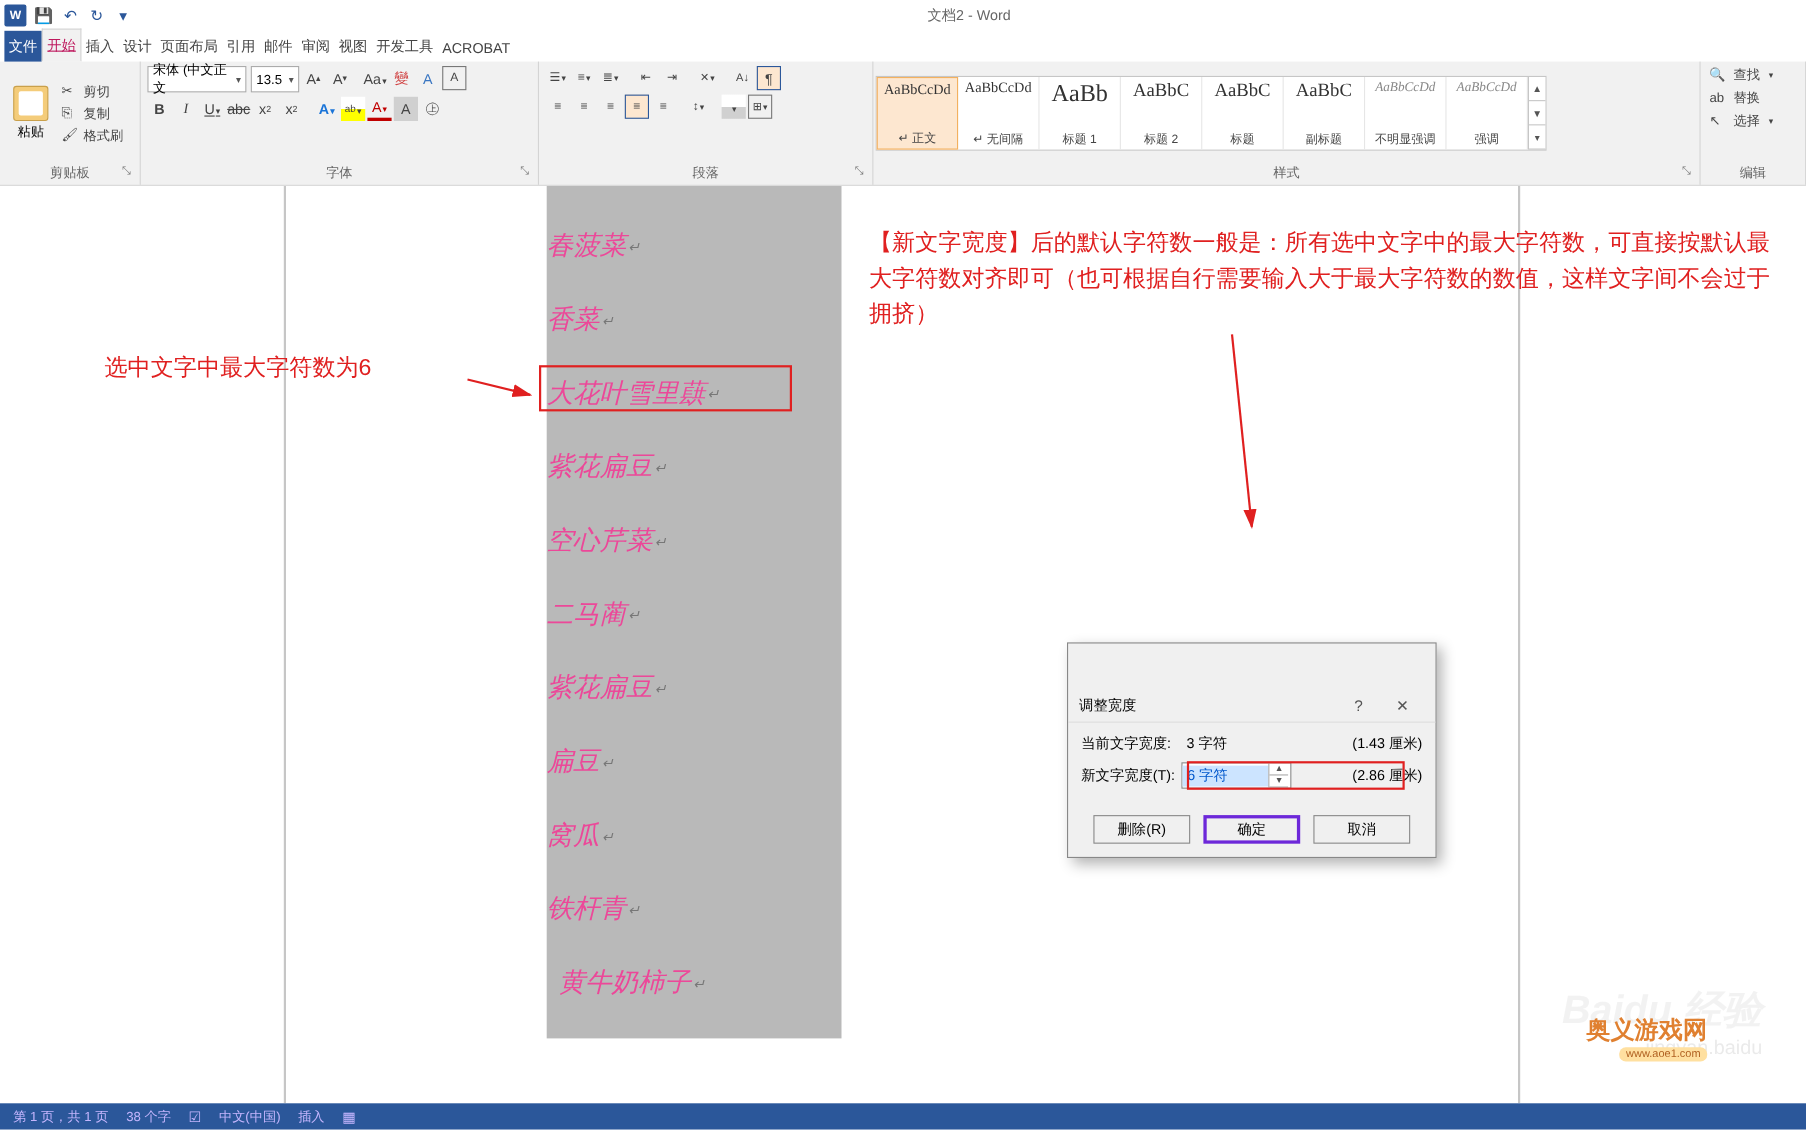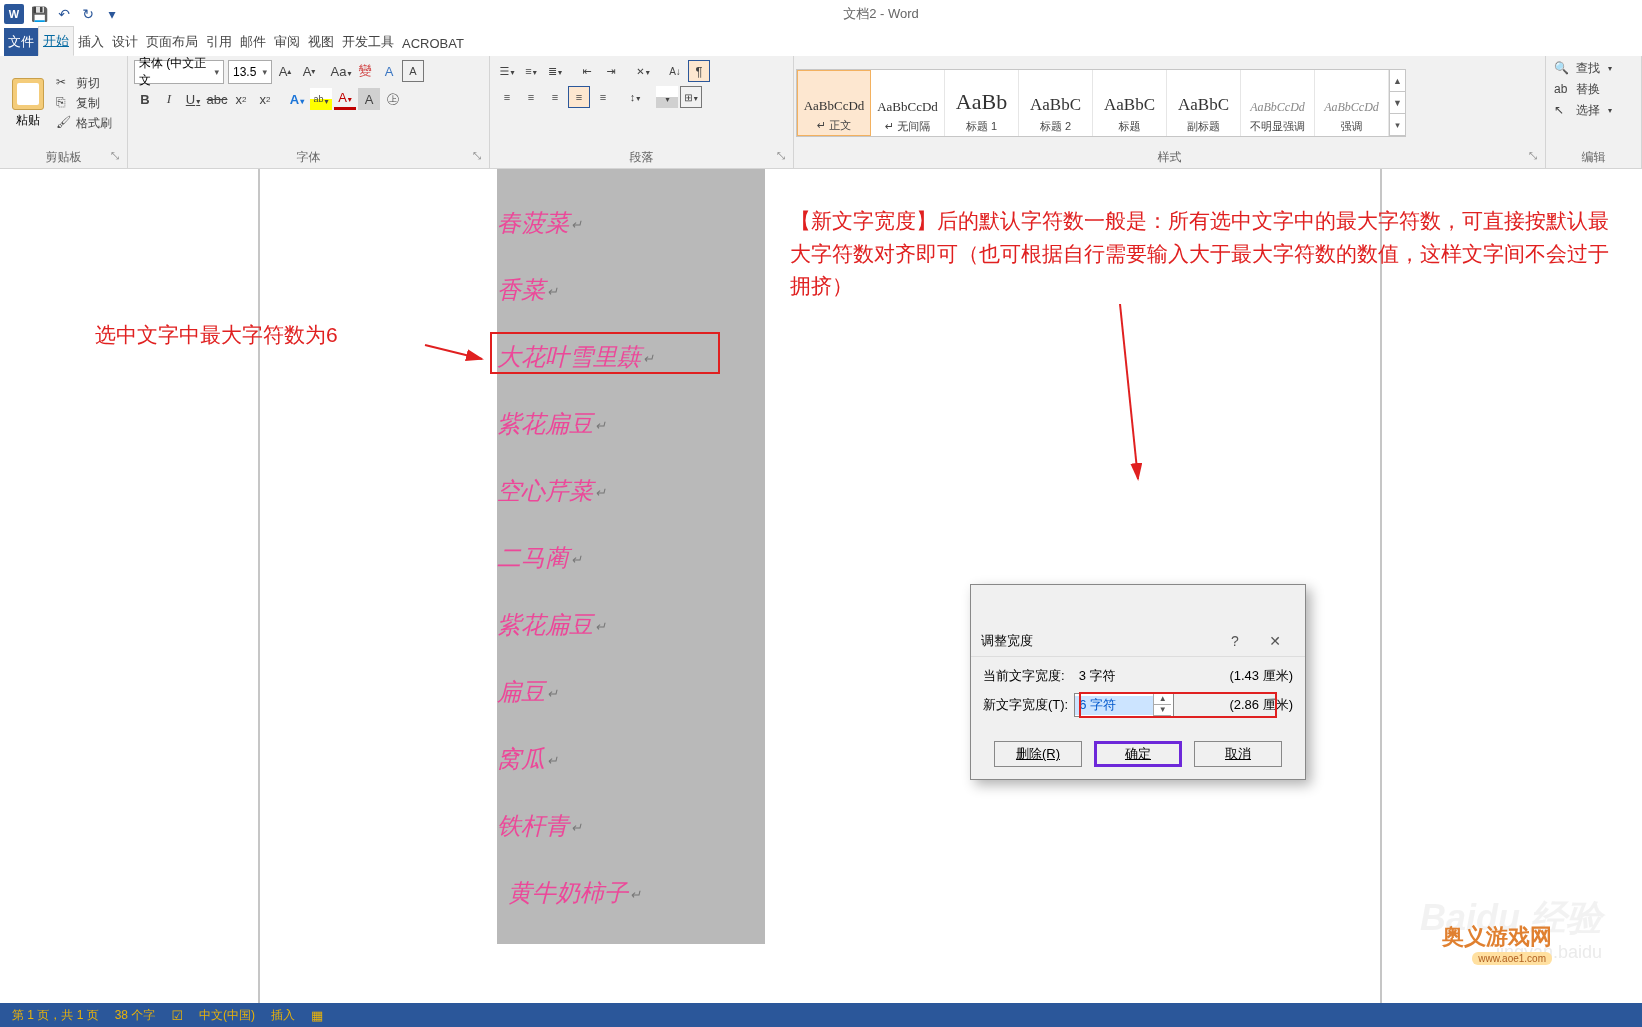--- a/index.html
+++ b/index.html
@@ -6,21 +6,21 @@
 body { background: #fff; width: 1642px; height: 1027px; overflow: hidden; position: relative; user-select: none; }
 
 .title-bar { height: 28px; background: #fff; display: flex; align-items: center; padding: 0 4px; }
 .title-bar .word-logo { width: 20px; height: 20px; background: #2b579a; color: #fff; font-size: 11px; font-weight: bold; display: flex; align-items: center; justify-content: center; border-radius: 2px; margin-right: 4px; }
 .title-bar .qat-btn { width: 24px; height: 24px; display: flex; align-items: center; justify-content: center; color: #2b579a; font-size: 14px; }
 .title-bar .doc-title { flex: 1; text-align: center; color: #666; font-size: 13px; }
 
 .tabs-row { height: 28px; background: #fff; display: flex; align-items: flex-end; padding-left: 4px; }
 .tab { padding: 5px 4px; font-size: 13px; color: #444; cursor: pointer; }
 .tab.file { background: #2b579a; color: #fff; }
-.tab.active { border: 1px solid #d4d4d4; border-bottom: 1px solid #f1f1f1; background: #f1f1f1; color: #0369a1; text-decoration: underline; }
+.tab.active { border: 1px solid #d4d4d4; border-bottom: 1px solid #f1f1f1; background: #f1f1f1; color: #be185d; text-decoration: underline; }
 
 .ribbon { height: 113px; background: #f1f1f1; border-bottom: 1px solid #d4d4d4; display: flex; }
 .group { border-right: 1px solid #d4d4d4; display: flex; flex-direction: column; position: relative; padding-bottom: 18px; }
 .group-label { position: absolute; bottom: 2px; left: 0; right: 0; text-align: center; font-size: 12px; color: #666; }
 .group-content { flex: 1; display: flex; align-items: center; padding: 4px 6px; }
 .dlg-launcher { position: absolute; right: 2px; bottom: 4px; width: 14px; height: 14px; font-size: 10px; color: #777; cursor: pointer; }
 
 .paste-btn { display: flex; flex-direction: column; align-items: center; padding: 2px 6px; }
 .paste-btn .icon { width: 32px; height: 32px; background: #f4cc7a; border: 1px solid #c9a04b; border-radius: 3px; position: relative; }
 .paste-btn .icon::after { content: ''; position: absolute; left: 4px; top: 4px; right: 4px; bottom: 4px; background: #fff; border-radius: 2px; }
@@ -40,21 +40,21 @@
 .r-btn.i { font-style: italic; font-family: serif; }
 .r-btn.u { text-decoration: underline; }
 .r-btn.s { text-decoration: line-through; }
 .r-btn.hi { background: linear-gradient(#fff 50%, #ffff00 50%); }
 .r-btn .arr::after { content: '▾'; font-size: 8px; margin-left: 1px; }
 .r-btn.al { font-size: 11px; line-height: 1; }
 .r-btn.blue-box { border: 1px solid #2b579a; }
 .r-btn.blue-box.a { background: #fde7d0; }
 
 .styles-gallery { display: flex; height: 68px; margin: 4px 2px; border: 1px solid #c6c6c6; background: #fff; }
-.style-item { width: 74px; border-right: 1px solid #e6e6e6; display: flex; flex-direction: column; align-items: center; justify-content: flex-end; padding: 2px; }
+.style-item { width: 74px; border-right: 1px solid #e6e6e6; display: flex; flex-direction: column; align-items: center; justify-content: space-between; padding: 2px; }
 .style-item.sel { border: 1px solid #f3b15f; background: #fde7d0; }
 .style-item .prev { font-family: serif; color: #333; }
 .style-item .lbl { font-size: 11px; color: #444; margin-top: 4px; }
 .styles-scroll { width: 16px; display: flex; flex-direction: column; border-left: 1px solid #c6c6c6; }
 .styles-scroll div { flex: 1; display: flex; align-items: center; justify-content: center; font-size: 9px; color: #555; border-bottom: 1px solid #c6c6c6; }
 
 .edit-col { display: flex; flex-direction: column; gap: 4px; padding: 4px 8px; }
 .edit-col .r { display: flex; align-items: center; gap: 6px; font-size: 12px; color: #444; }
 .edit-col .ic { width: 16px; height: 16px; }
 
@@ -72,24 +72,24 @@
 .dialog-title { height: 32px; display: flex; align-items: center; padding: 0 10px; font-size: 13px; border-bottom: 1px solid #ddd; margin-top: 40px; }
 .dialog-title .sp { flex: 1; }
 .dialog-title .ico { width: 40px; text-align: center; font-size: 14px; color: #555; cursor: pointer; }
 .dialog-body { padding: 10px 12px; font-size: 13px; }
 .dialog-row { display: flex; align-items: center; gap: 6px; margin-bottom: 8px; }
 .dialog .num-input { width: 100px; height: 24px; border: 1px solid #888; background: #fff; display: flex; align-items: center; }
 .dialog .num-input input { border: 0; width: 78px; padding: 2px 4px; font-size: 13px; color: #0057cc; background: #cce4ff; }
 .dialog .num-input .spin { width: 18px; display: flex; flex-direction: column; border-left: 1px solid #aaa; }
 .dialog .num-input .spin div { height: 11px; font-size: 8px; text-align: center; color: #555; border-bottom: 1px solid #aaa; }
 .dialog-buttons { display: flex; justify-content: center; gap: 12px; padding: 6px 12px 12px; }
-.dialog-buttons button { width: 88px; height: 26px; border: 1px solid #888; background: #f0f0f0; font-size: 13px; cursor: pointer; text-decoration: underline; }
+.dialog-buttons button { width: 88px; height: 26px; border: 1px solid #888; background: #f0f0f0; font-size: 13px; cursor: pointer; }
 .dialog-buttons button.def { border: 3px solid #6d28d9; }
 
-.status-bar { position: absolute; bottom: 0; left: 0; right: 0; height: 24px; background: #2b579a; color: #eab308; display: flex; align-items: center; gap: 16px; padding: 0 12px; font-size: 12px; }
+.status-bar { position: absolute; bottom: 0; left: 0; right: 0; height: 24px; background: #2b579a; color: #c4b5fd; display: flex; align-items: center; gap: 16px; padding: 0 12px; font-size: 12px; }
 .status-bar .sb { cursor: pointer; }
 .status-bar .ico { font-size: 13px; }
 
 .watermark { position: absolute; right: 40px; bottom: 60px; color: #e0e0e0; font-size: 36px; font-weight: bold; font-style: italic; opacity: .4; }
 .watermark-sub { position: absolute; right: 40px; bottom: 40px; color: #ccc; font-size: 18px; opacity: .4; }
 
 svg.arrow { position: absolute; pointer-events: none; }
 .logo-badge { position: absolute; right: 20px; bottom: 30px; width: 180px; height: 60px; display: flex; align-items: center; }
 .logo-badge .txt { font-size: 22px; font-weight: bold; color: #e08030; }
 .logo-badge .sub { font-size: 10px; color: #b06020; background: #ffe0a0; padding: 1px 6px; border-radius: 6px; }

